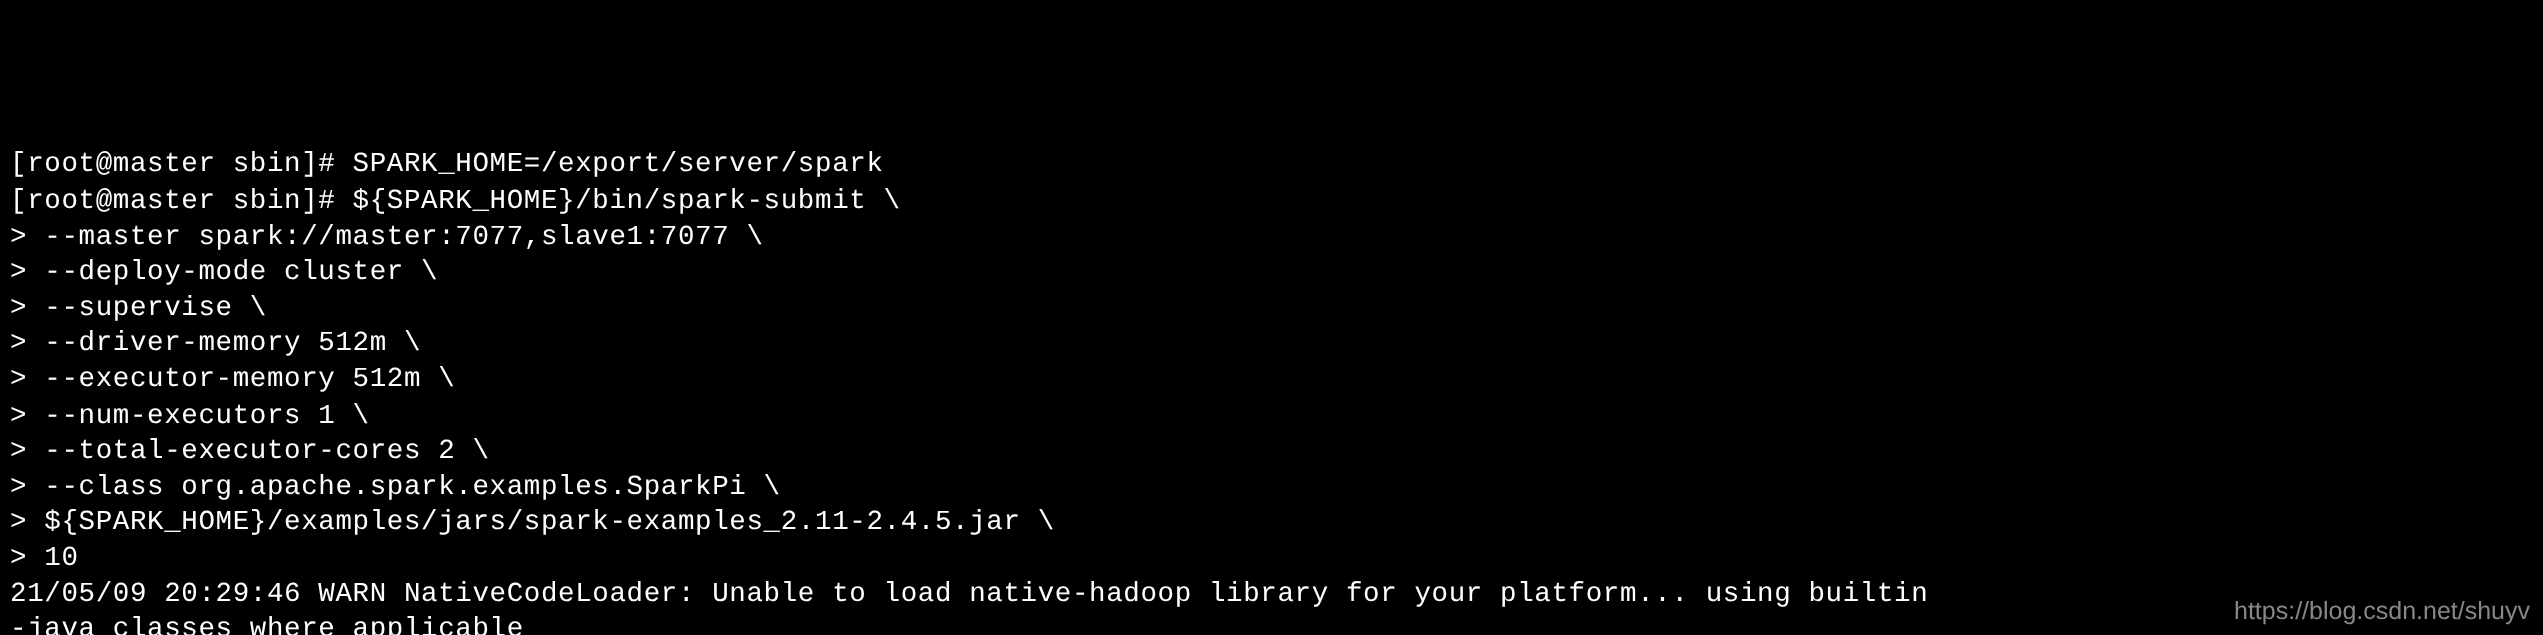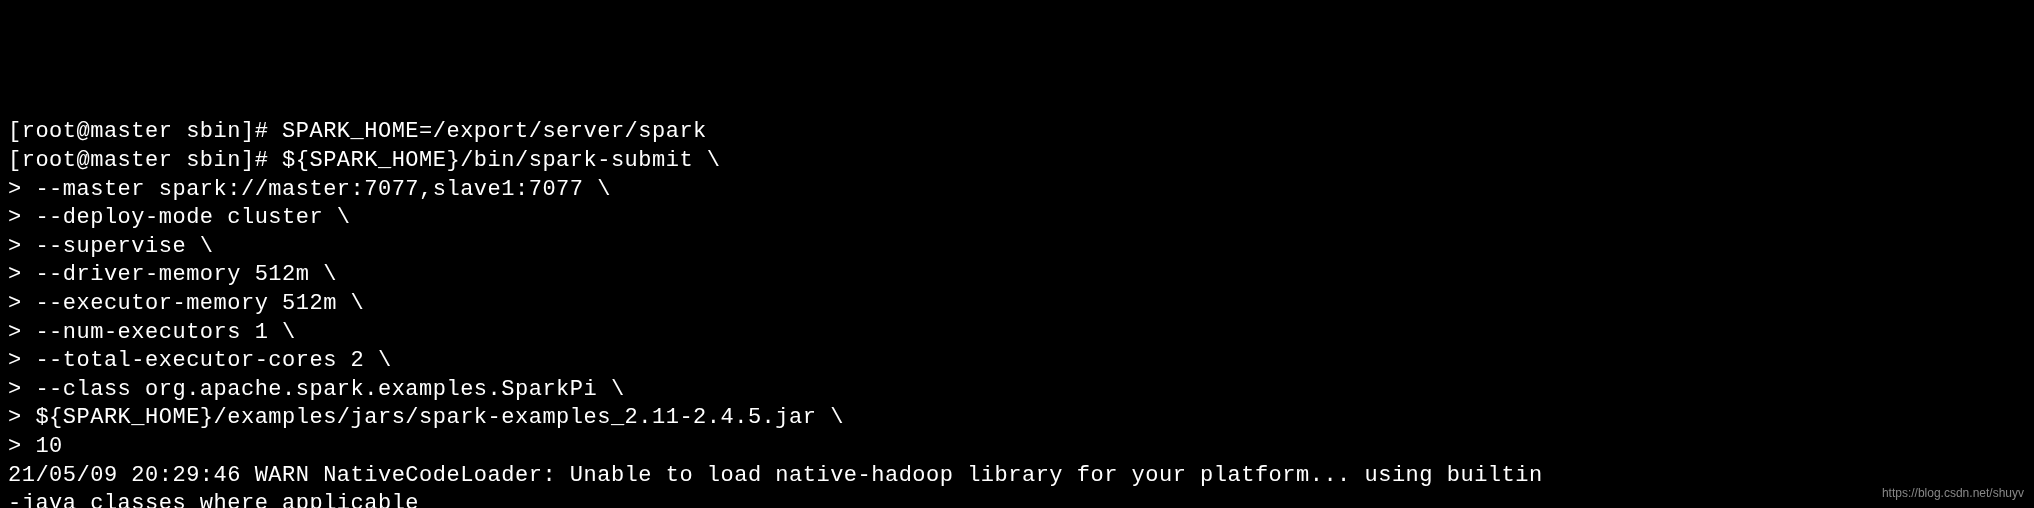--- a/index.html
+++ b/index.html
@@ -21,21 +21,21 @@
       overflow: hidden;
       position: relative;
     }
     .terminal-line {
       display: block;
     }
     .watermark {
       position: absolute;
       bottom: 6px;
       right: 10px;
-      font-size: 12px;
+      font-size: 20px;
       color: #888888;
       font-family: Arial, sans-serif;
       letter-spacing: 0;
     }
   </style>
 </head>
 <body>
 
 
 

